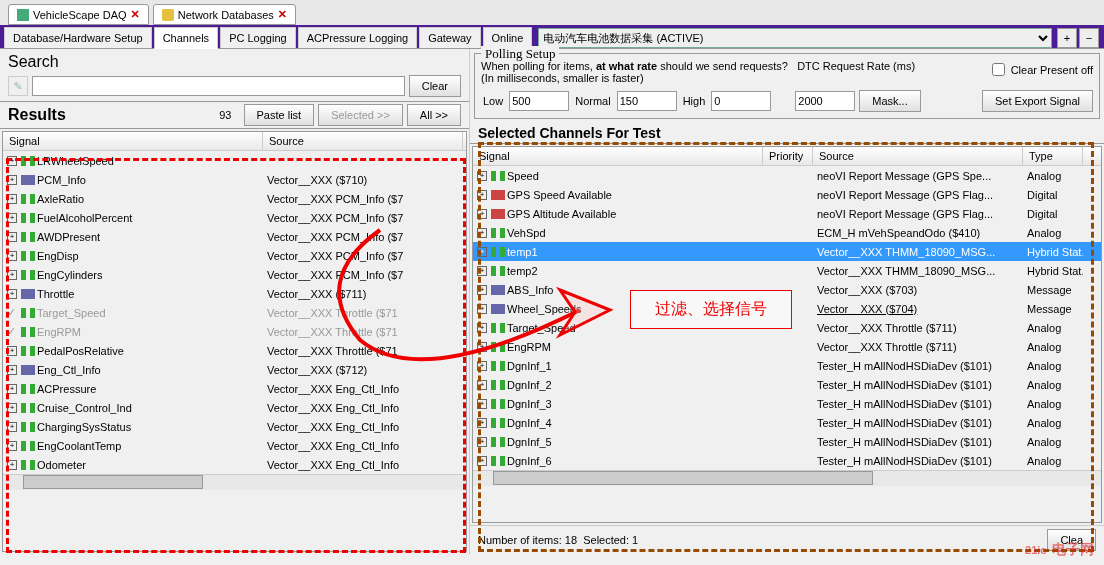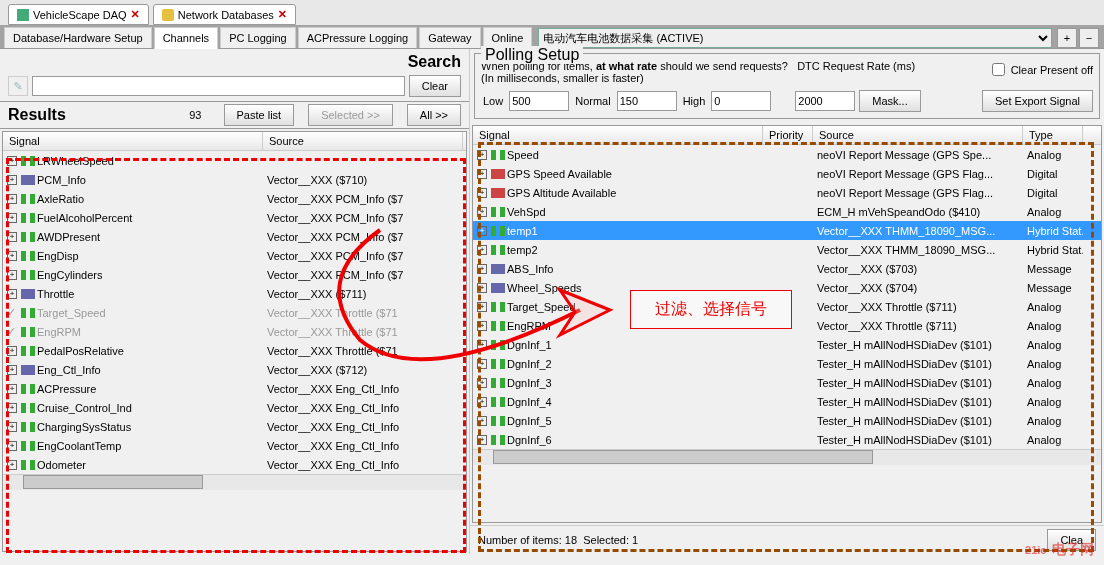--- a/index.html
+++ b/index.html
@@ -2,54 +2,54 @@
 <html><head>
 <meta charset="utf-8">
 <style>
 * { box-sizing: border-box; font-family: Tahoma, Arial, sans-serif; font-size: 11px; }
 body { margin: 0; background: #f0f0f0; width: 1104px; height: 565px; overflow: hidden; position: relative; }
 .window-tabs { display: flex; padding: 4px 8px 0; gap: 4px; background: #e8e8e8; }
 .window-tab { display: flex; align-items: center; gap: 4px; padding: 3px 8px; background: #fff; border: 1px solid #999; border-radius: 3px 3px 0 0; }
 .close-x { color: #c00; font-weight: bold; cursor: pointer; }
 .icon-app { width: 12px; height: 12px; background: #4a7; display: inline-block; }
 .icon-db { width: 12px; height: 12px; background: #e6c040; display: inline-block; border-radius: 2px; }
-.main-tabs { display: flex; border-bottom: 1px solid #999; background: #a3a3a3; padding: 2px 4px 0; align-items: center; }
+.main-tabs { display: flex; border-bottom: 1px solid #999; background: #4c1d95; padding: 2px 4px 0; align-items: center; }
 .main-tab { padding: 4px 8px; border: 1px solid #ccc; border-bottom: none; background: #f0f0f0; margin-right: 2px; cursor: pointer; }
 .main-tab.active { background: #fff; border-bottom: 1px solid #fff; margin-bottom: -1px; }
 .dropdown-profile { flex: 1; margin: 0 4px; }
 .dropdown-profile select { width: 100%; height: 20px; border: 1px solid #7a9; }
 .toolbar-btn { width: 20px; height: 20px; border: 1px solid #999; margin: 0 1px; background: #eee; cursor: pointer; text-align: center; line-height: 18px; }
 .content { display: flex; height: 505px; }
 .left-panel { width: 470px; border-right: 1px solid #ccc; display: flex; flex-direction: column; position: relative; }
 .right-panel { flex: 1; display: flex; flex-direction: column; position: relative; }
 .search-section { padding: 4px 8px; border-bottom: 1px solid #999; }
-.search-title { font-size: 16px; font-weight: bold; text-align: right; }
+.search-title { font-size: 16px; font-weight: normal; }
 .search-row { display: flex; align-items: center; gap: 4px; margin-top: 4px; }
 .search-icon { width: 20px; height: 20px; border: 1px solid #ccc; display: flex; align-items: center; justify-content: center; color: #9bb; }
 .search-input { flex: 1; height: 20px; border: 1px solid #999; }
 .btn { padding: 2px 12px; border: 1px solid #999; background: linear-gradient(#fff,#e0e0e0); cursor: pointer; height: 22px; }
 .btn.disabled { color: #999; }
-.results-row { display: flex; align-items: center; gap: 14px; padding: 2px 8px; border-bottom: 1px solid #999; }
+.results-row { display: flex; align-items: center; gap: 4px; padding: 2px 8px; border-bottom: 1px solid #999; }
 .results-title { font-size: 16px; font-weight: bold; }
 .results-count { margin-left: auto; margin-right: 8px; }
 .table-container { flex: 1; overflow: auto; border: 1px solid #999; margin: 2px; position: relative; }
 .table-header { display: flex; background: linear-gradient(#fff,#e8e8e8); border-bottom: 1px solid #ccc; position: sticky; top: 0; }
 .th { padding: 3px 6px; border-right: 1px solid #ccc; }
 .table-body { }
 .tr { display: flex; height: 19px; align-items: center; }
 .tr.selected { background: #3399ff; color: #fff; }
 .tr.disabled { color: #999; }
 .td { padding: 1px 4px; overflow: hidden; white-space: nowrap; display: flex; align-items: center; gap: 2px; }
 .expand-icon { width: 10px; height: 10px; border: 1px solid #666; display: inline-flex; align-items: center; justify-content: center; font-size: 8px; line-height: 8px; margin-right: 2px; }
 .sig-icon { width: 14px; height: 10px; display: inline-block; }
 .sig-analog { background: linear-gradient(to right, #3a3 0%, #3a3 33%, transparent 33%, transparent 66%, #3a3 66%); }
 .sig-digital { background: #c44; }
 .sig-message { background: #66a; }
 .fieldset { border: 1px solid #999; margin: 4px; padding: 6px; position: relative; }
-.legend { position: absolute; top: -8px; left: 6px; background: #f0f0f0; padding: 0 4px; font-size: 16px; }
+.legend { position: absolute; top: -8px; left: 6px; background: #f0f0f0; padding: 0 4px; font-size: 13px; font-family: Liberation Serif, serif; }
 .polling-text { margin-bottom: 6px; }
 .polling-inputs { display: flex; align-items: center; gap: 4px; }
 .polling-inputs input[type=text] { width: 60px; height: 20px; border: 1px solid #999; padding: 2px; }
 .polling-inputs .lbl { margin-left: 2px; margin-right: 2px; }
 .checkbox-lbl { display: flex; align-items: center; gap: 3px; margin-left: 8px; }
 .section-header { font-size: 14px; font-weight: bold; padding: 2px 8px; border-bottom: 1px solid #999; }
 .status-bar { padding: 3px 8px; border-top: 1px solid #ccc; display: flex; align-items: center; justify-content: space-between; }
 .scrollbar-bottom { height: 16px; background: #e8e8e8; border-top: 1px solid #ccc; position: relative; }
 .scrollbar-thumb { position: absolute; height: 14px; background: #ccc; border: 1px solid #999; top: 0; }
 .overlay-red-left { position: absolute; border: 3px dashed #e00; pointer-events: none; z-index: 100; left: 6px; top: 158px; width: 460px; height: 395px; }
@@ -276,20 +276,21 @@
         <input type="text" value="500" style="">
         <span class="lbl">Normal</span>
         <input type="text" value="150" style="">
         <span class="lbl">High</span>
         <input type="text" value="0" style="">
         <input type="text" style="margin-left: 20px;" value="2000">
         <button class="btn">Mask...</button>
         <button class="btn" style="margin-left:auto">Set Export Signal</button>
       </div>
     </div>
+    <div class="section-header">Selected Channels For Test</div>
     <div class="table-container">
       <div class="table-header">
         <div class="th" style="width:290px">Signal</div>
         <div class="th" style="width:50px">Priority</div>
         <div class="th" style="width:210px">Source</div>
         <div class="th" style="width:60px">Type</div>
       </div>
       <div class="table-body" id="right-table-body">
           <div class="tr">
             <div class="td" style="width: 290px;">
@@ -361,21 +362,21 @@
             <div class="td" style="width: 210px;">Vector__XXX ($703)</div>
             <div class="td" style="width: 60px;">Message</div>
           </div>
           <div class="tr">
             <div class="td" style="width: 290px;">
               <span class="expand-icon">+</span>
               <span class="sig-icon sig-message"></span>
               <span>Wheel_Speeds</span>
             </div>
             <div class="td" style="width: 50px;"></div>
-            <div class="td" style="width: 210px;">Vector__XXX ($704)</div>
+            <div class="td" style="width: 210px; text-decoration: underline;">Vector__XXX ($704)</div>
             <div class="td" style="width: 60px;">Message</div>
           </div>
           <div class="tr">
             <div class="td" style="width: 290px;">
               <span class="expand-icon">+</span>
               <span class="sig-icon sig-analog"></span>
               <span>Target_Speed</span>
             </div>
             <div class="td" style="width: 50px;"></div>
             <div class="td" style="width: 210px;">Vector__XXX Throttle ($711)</div>

